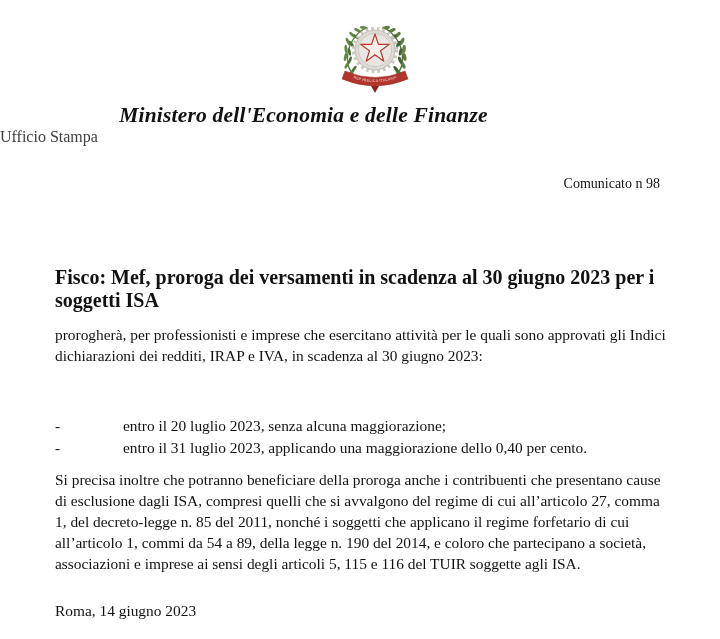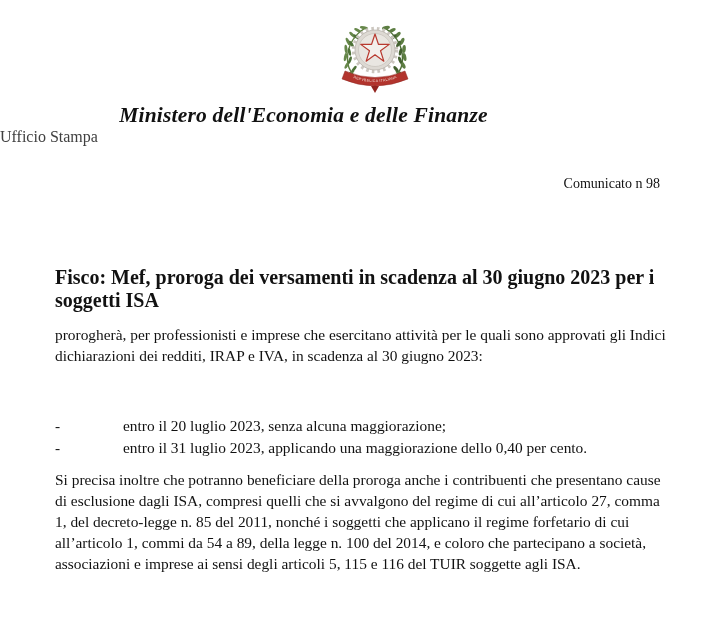--- a/index.html
+++ b/index.html
@@ -171,18 +171,19 @@
     <div class="list-row">
       <span class="list-marker">-</span>
       <span>entro il 31 luglio 2023, applicando una maggiorazione dello 0,40 per cento.</span>
     </div>
   </div>
 
   <div class="para para2">
     <div>Si precisa inoltre che potranno beneficiare della proroga anche i contribuenti che presentano cause</div>
     <div>di esclusione dagli ISA, compresi quelli che si avvalgono del regime di cui all’articolo 27, comma</div>
     <div>1, del decreto-legge n. 85 del 2011, nonché i soggetti che applicano il regime forfetario di cui</div>
-    <div>all’articolo 1, commi da 54 a 89, della legge n. 100 del 2014, e coloro che partecipano a società,</div>
+    <div>all’articolo 1, commi da 54 a 89, della legge n. 190 del 2014, e coloro che partecipano a società,</div>
     <div>associazioni e imprese ai sensi degli articoli 5, 115 e 116 del TUIR soggette agli ISA.</div>
   </div>
 
+  <div class="dateline">Roma, 14 giugno 2023</div>
 
 </div>
 
 </body></html>

